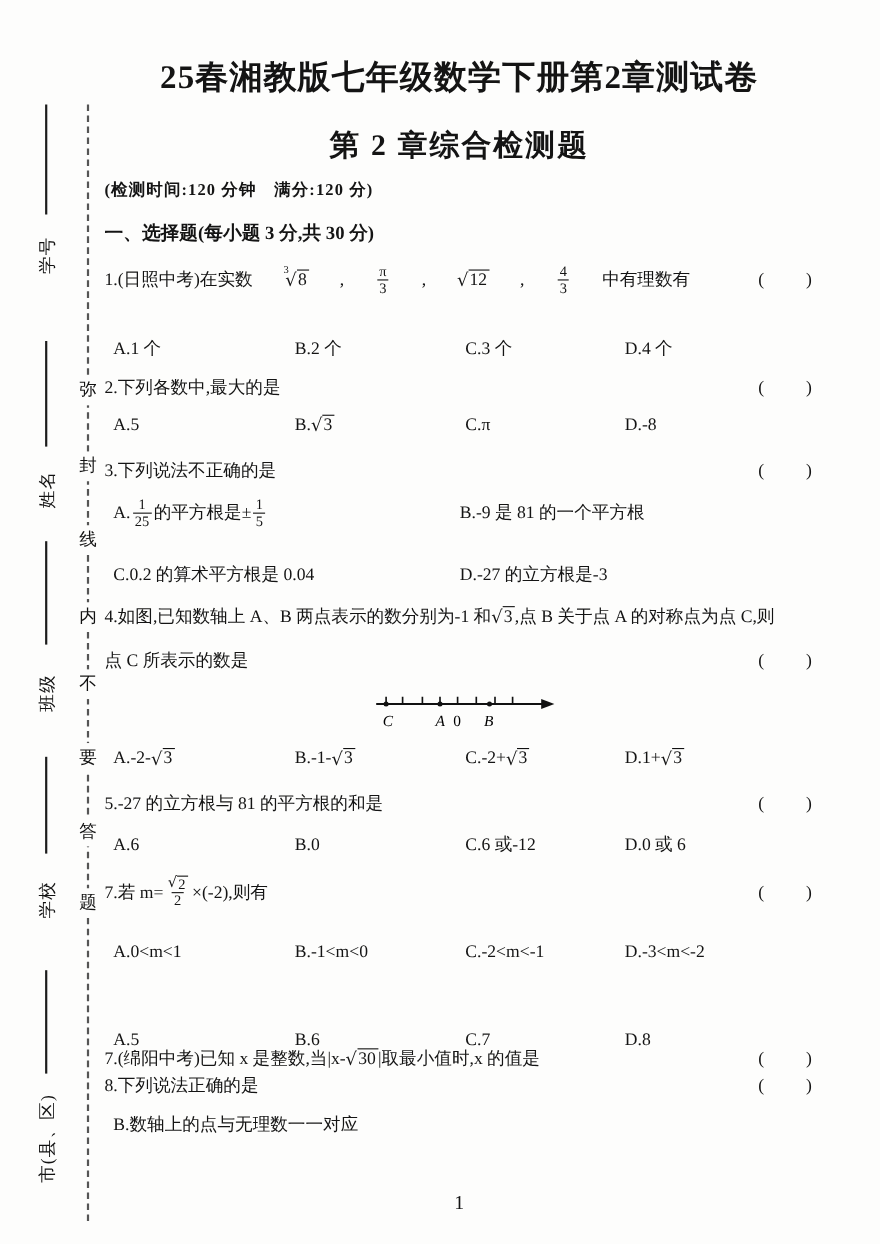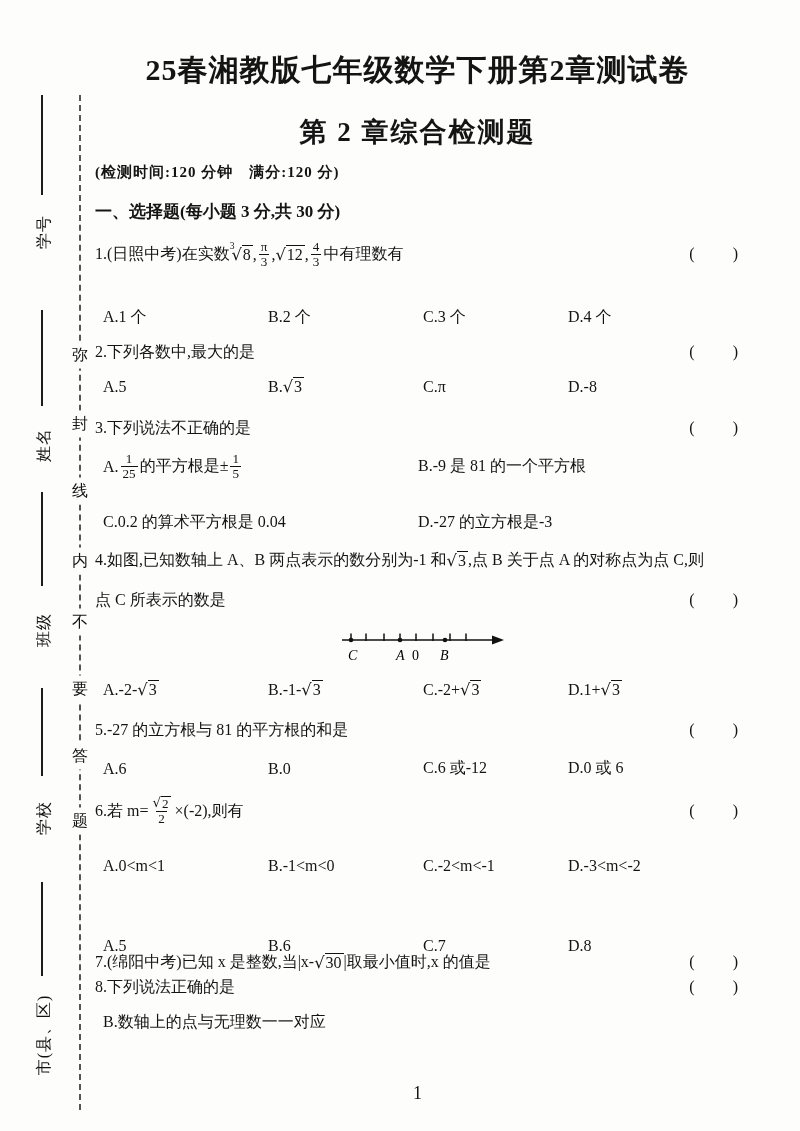--- a/index.html
+++ b/index.html
@@ -73,21 +73,21 @@
     <div class="seal-char" style="top:821px;">题</div>
   </div>
 
   <div class="content">
 
     <div class="row title1" style="top:50px;">25春湘教版七年级数学下册第2章测试卷</div>
     <div class="row title2" style="top:104px;margin-top:10px;">第 2 章综合检测题</div>
     <div class="row info" style="top:163px;">(检测时间:120 分钟　满分:120 分)</div>
     <div class="row section" style="top:200px;">一、选择题(每小题 3 分,共 30 分)</div>
 
-    <div class="row stem" style="top:240px;">
+    <div class="row stem" style="top:240px;gap:28px;">
       <span>1.(日照中考)在实数</span>
         <span class="radw">
           <span class="cbrt-idx">3</span>
           <span class="rad">√</span>
           <span class="ov">8</span>
         </span>
         <span>,</span>
         <span class="frac">
           <span class="num">π</span>
           <span class="den">3</span>
@@ -220,21 +220,21 @@
       <span class="ans">(　　)</span>
     </div>
     <div class="row opts4" style="top:758px;">
       <span class="opt">A.6</span>
       <span class="opt">B.0</span>
       <span class="opt">C.6 或-12</span>
       <span class="opt">D.0 或 6</span>
     </div>
 
     <div class="row stem" style="top:796px;">
-      <span>6.若 m=</span>
+      <span>7.若 m=</span>
         <span class="frac">
           <span class="num radw">
             <span class="rad">√</span>
             <span class="ov">2</span>
           </span>
           <span class="den">2</span>
         </span>
         <span>×(-2),则有</span>
       <span class="ans">(　　)</span>
     </div>

